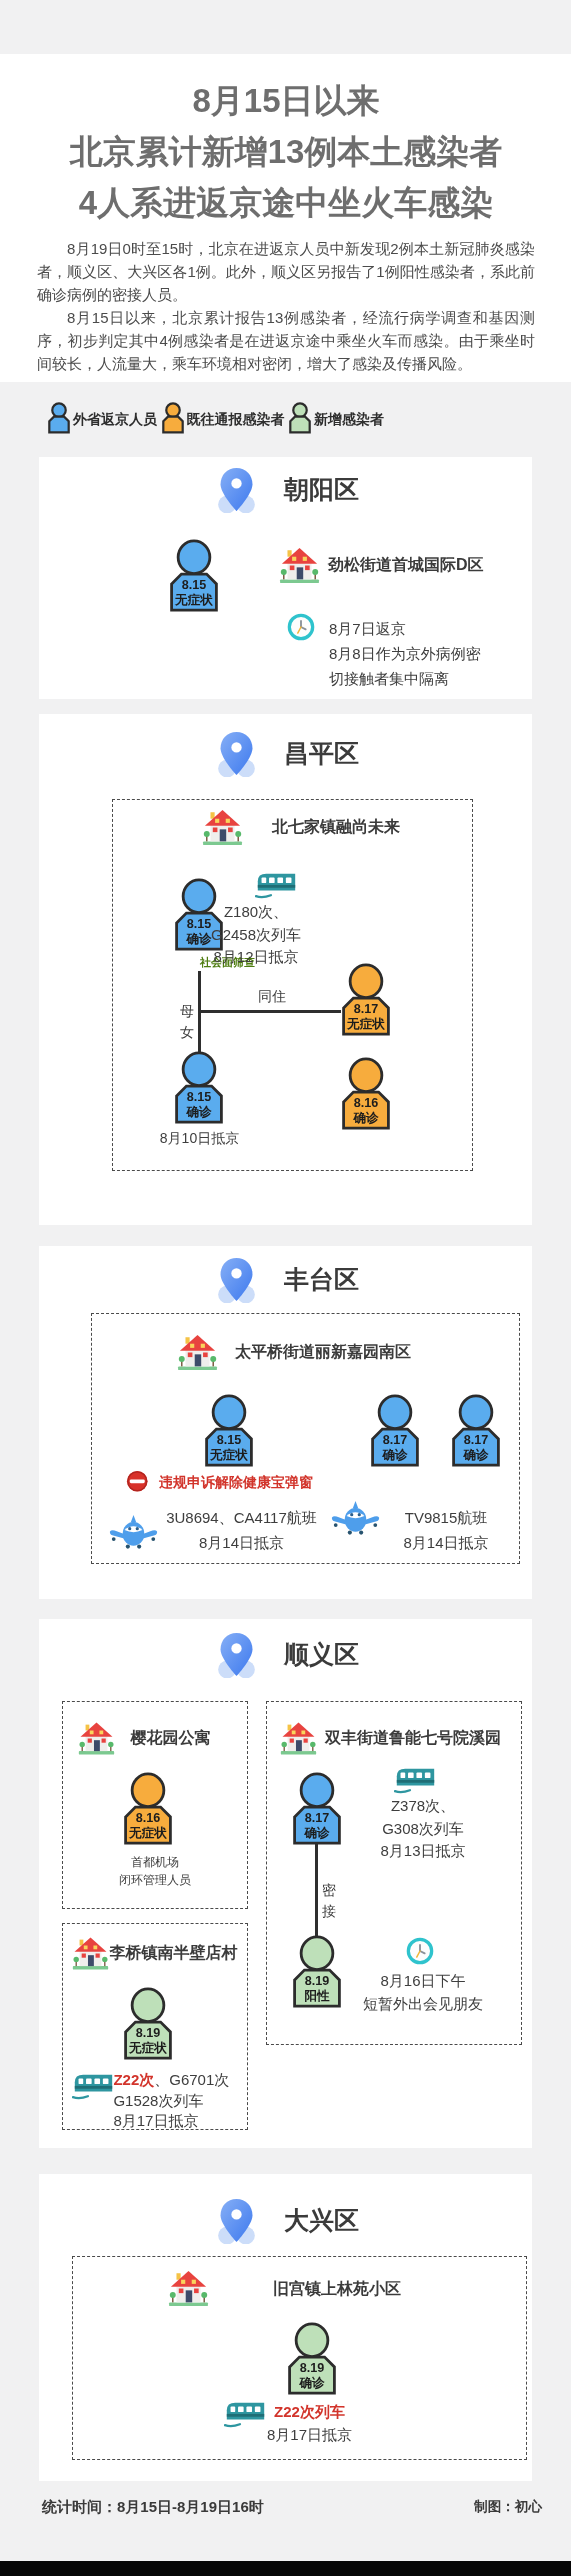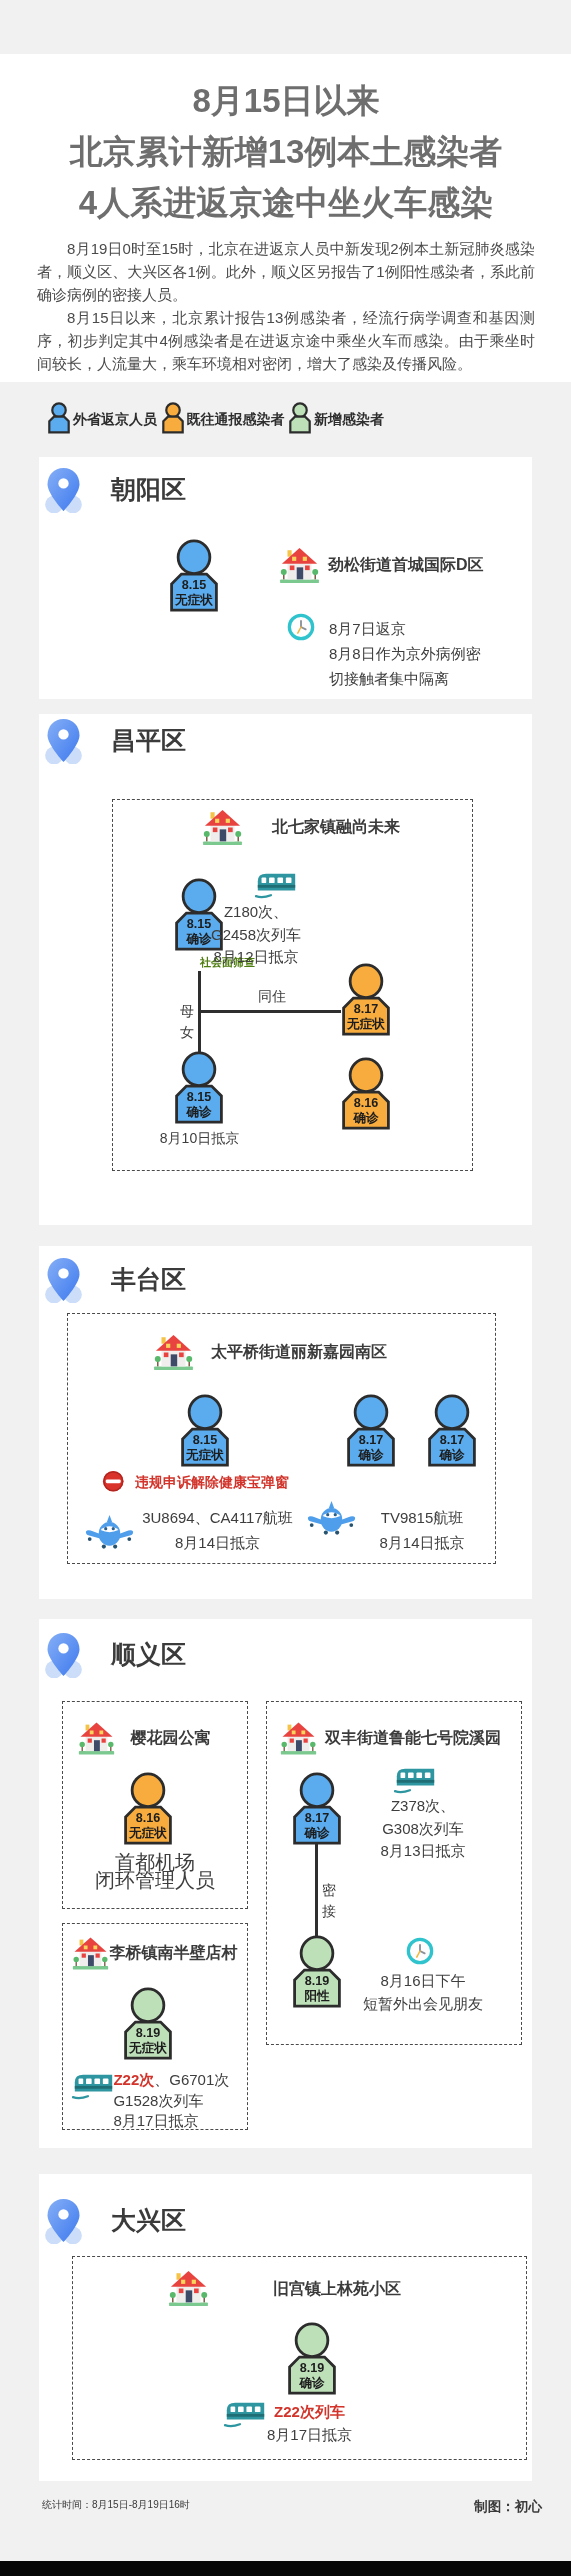--- a/index.html
+++ b/index.html
@@ -10,21 +10,21 @@
   .title-line{text-align:center;font-size:33px;line-height:51px;font-weight:bold;color:#6E6E6E;}
   .title-wrap{padding-top:20.6px;}
   .intro-wrap{margin:9.4px 37px 0 37px;}
   .intro-wrap p{margin:0;font-size:15px;line-height:23px;color:#4B4B4B;text-indent:2em;text-align:justify;}
   
   .legend{position:absolute;top:402px;left:47px;display:flex;align-items:flex-end;}
   .legend-item{display:flex;align-items:flex-end;margin-right:3.7px;}
   .legend-label{font-size:14px;font-weight:bold;color:#2E2E2E;padding-bottom:4.7px;margin-left:1.9px;white-space:nowrap;}
   
   .card{position:absolute;left:39px;width:493px;background:#ffffff;}
-  .card-head{display:flex;align-items:center;gap:23px;}
+  .card-head{display:flex;justify-content:center;align-items:center;gap:23px;}
   .card-head h2{margin:0;font-size:25px;font-weight:bold;color:#3B3B3B;}
   .dashed-box{position:absolute;border:1.9px dashed #4A4A4A;box-sizing:border-box;}
   .abs{position:absolute;}
   .loc-label{font-size:16px;font-weight:bold;color:#3B3B3B;white-space:nowrap;}
   .note{font-size:14px;color:#3E3E3E;}
   .blue-note{font-size:11px;font-weight:bold;color:#4d7c0f;text-align:right;}
   .warn-text{font-size:14px;font-weight:bold;color:#D2342B;white-space:nowrap;}
   .red{color:#D2342B;font-weight:bold;}
   .ico-text{font-size:15px;line-height:22.5px;color:#3E3E3E;text-align:center;}
   .ico-text.lh27{line-height:25px;}
@@ -32,21 +32,21 @@
   .edge-label{font-size:14px;color:#3E3E3E;}
   .v-label{width:16px;word-break:break-all;line-height:20.6px;}
   .line{position:absolute;background:#2E2E2E;}
   
   .person .pc{stroke:#2C2C2C;stroke-width:3px;}
   .legend-person .pc{stroke:#2C2C2C;stroke-width:2.4px;}
   .p-blue .pc{fill:#5AACEE;}
   .p-orange .pc{fill:#F7AC3D;}
   .p-green .pc{fill:#BEE0B9;}
   .person text{font-weight:bold;font-size:13.5px;fill:#1D1D1D;text-anchor:middle;}
-  .footer-left{position:absolute;left:42px;top:2498px;font-size:10px;font-weight:normal;color:#3A3A3A;}
+  .footer-left{position:absolute;left:42px;top:2498px;font-size:15px;font-weight:bold;color:#3A3A3A;}
   .footer-right{position:absolute;right:30px;top:2498px;font-size:13.6px;font-weight:bold;color:#3A3A3A;}
   .bottom-bar{position:absolute;left:0;top:2561px;width:572px;height:15px;background:#070707;}
 </style>
 </head>
 <body>
 
 <div class="page">
 
   <section class="white-block title-block">
     <div class="title-wrap">
@@ -132,21 +132,21 @@
       <line x1="15" y1="15" x2="11.5" y2="21.5" stroke="#F2B636" stroke-width="1.6" stroke-linecap="round"></line>
     </svg>
     <div class="abs ico-text lh27" style="left:290px;top:159px;text-align:left;">
       <div>8月7日返京</div>
       <div>8月8日作为京外病例密</div>
       <div>切接触者集中隔离</div>
     </div>
   </section>
 
   <section class="card" style="top:714px;height:511px;">
-    <div class="card-head" style="padding-top:3px;">
+    <div class="card-head" style="padding-top:16px;">
       <svg width="49" height="47" viewBox="0 0 52 50">
         <circle cx="16" cy="41" r="9.5" fill="#CCDDF9"></circle>
           <circle cx="36" cy="41" r="9.5" fill="#CCDDF9"></circle>
         <path d="M26 2 C16 2 9 9.5 9 19.5 C9 30 26 48 26 48 C26 48 43 30 43 19.5 C43 9.5 36 2 26 2 Z" fill="url(#pg)"></path>
         <circle cx="26" cy="18.5" r="5.5" fill="#fff"></circle>
       </svg>
       <h2>昌平区</h2>
     </div>
 
     <div class="dashed-box" style="left:73px;top:85px;width:361px;height:372px;">
@@ -223,21 +223,21 @@
     <div class="card-head" style="padding-top:10.3px;">
       <svg width="49" height="47" viewBox="0 0 52 50">
         <circle cx="16" cy="41" r="9.5" fill="#CCDDF9"></circle>
           <circle cx="36" cy="41" r="9.5" fill="#CCDDF9"></circle>
         <path d="M26 2 C16 2 9 9.5 9 19.5 C9 30 26 48 26 48 C26 48 43 30 43 19.5 C43 9.5 36 2 26 2 Z" fill="url(#pg)"></path>
         <circle cx="26" cy="18.5" r="5.5" fill="#fff"></circle>
       </svg>
       <h2>丰台区</h2>
     </div>
 
-    <div class="dashed-box" style="left:28px;top:67px;width:429px;height:251px;">
+    <div class="dashed-box" style="left:52px;top:67px;width:429px;height:251px;">
       <svg class="abs" style="left:85px;top:19.7px;" width="41" height="37" viewBox="0 0 44 40">
         <rect x="1" y="35" width="42" height="4" rx="1" fill="#7CC990"></rect>
         <rect x="9" y="17" width="26" height="18" fill="#EFEEEC"></rect>
         <rect x="19" y="22" width="7" height="13" fill="#3D4B69"></rect>
         <rect x="11.5" y="20" width="5" height="5" fill="#E8433F"></rect>
           <rect x="28" y="20" width="5" height="5" fill="#E8433F"></rect>
         <rect x="9" y="3.5" width="4.5" height="7" fill="#F5C346"></rect>
         <path d="M22 1 L41 18 H3 Z" fill="#E8433F"></path>
         <rect x="14" y="10.5" width="4.5" height="4.5" fill="#F9D45C"></rect>
           <rect x="25.5" y="10.5" width="4.5" height="4.5" fill="#F9D45C"></rect>
@@ -341,21 +341,21 @@
         <rect x="38.2" y="29" width="1.6" height="6" fill="#7A5C42"></rect>
           <circle cx="39" cy="27" r="3.2" fill="#58B96B"></circle>
       </svg>
       <div class="abs loc-label" style="left:67px;top:26px;">樱花园公寓</div>
       <svg class="person p-orange abs" style="left:57px;top:70px;" width="56" height="73" viewBox="0 0 60 78">
         <ellipse class="pc" cx="30" cy="19.5" rx="17" ry="17.5"></ellipse>
         <path class="pc" d="M6 48 L16.5 37.5 H43.5 L54 48 V76 H6 Z"></path>
         <text x="30" y="53">8.16</text>
         <text x="30" y="70">无症状</text>
       </svg>
-      <div class="abs note" style="left:0;top:151px;width:183px;text-align:center;line-height:18px;font-size:20px;">
+      <div class="abs note" style="left:0;top:151px;width:183px;text-align:center;line-height:18px;font-size:12px;">
         <div>首都机场</div>
         <div>闭环管理人员</div>
       </div>
     </div>
 
     <div class="dashed-box" style="left:23.4px;top:304px;width:186px;height:207px;">
       <svg class="abs" style="left:8.4px;top:12px;" width="37" height="35" viewBox="0 0 44 40">
         <rect x="1" y="35" width="42" height="4" rx="1" fill="#7CC990"></rect>
         <rect x="9" y="17" width="26" height="18" fill="#EFEEEC"></rect>
         <rect x="19" y="22" width="7" height="13" fill="#3D4B69"></rect>

